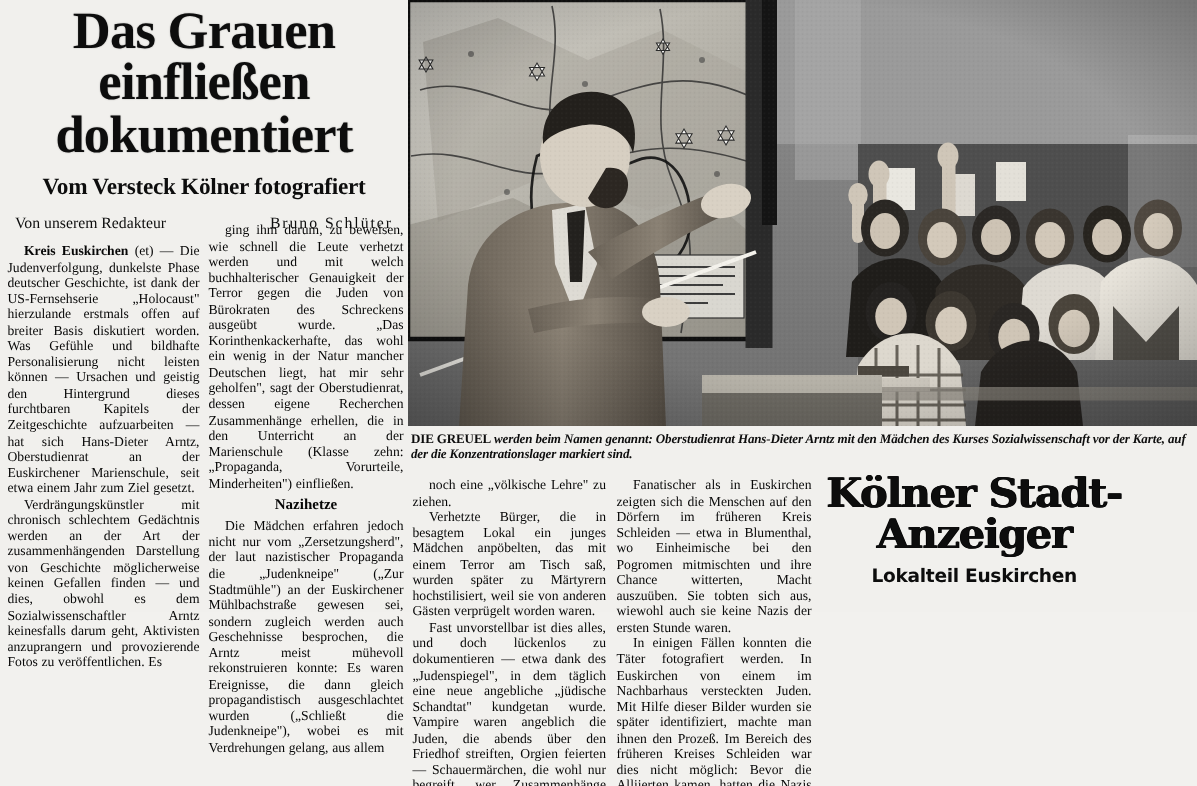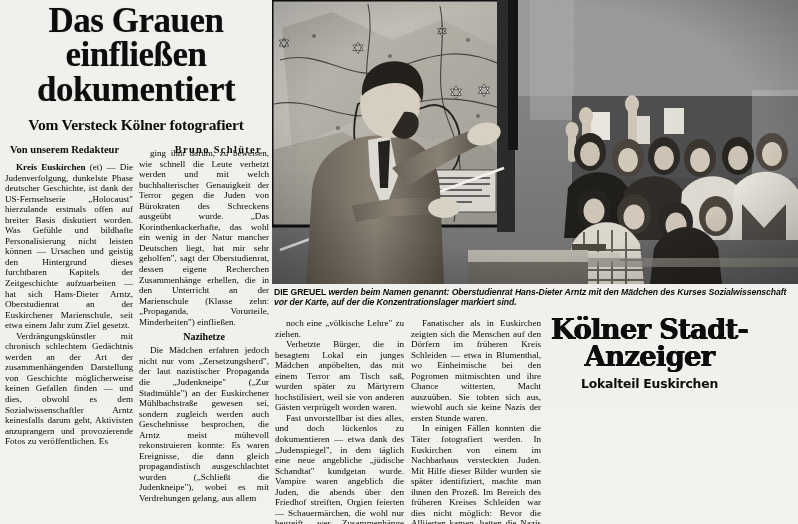--- a/index.html
+++ b/index.html
@@ -21,21 +21,21 @@
     text-shadow:0 0 1px rgba(0,0,0,.35);
   }
   .headline .l{display:block;}
   .subhead{
     font-family:"Liberation Serif",serif;
     font-weight:bold;font-size:15.5px;text-align:center;
     margin-top:9px;letter-spacing:-0.2px;
   }
   .byline{
     display:flex;justify-content:space-between;
-    margin-top:10px;font-size:10.5px;font-weight:bold;padding:0 4px;
+    margin-top:10px;font-size:10.5px;font-weight:normal;padding:0 4px;
   }
   .byline .right{letter-spacing:1.3px;}
 
   
   .col{
     position:absolute;
     font-size:9.1px;line-height:10.55px;
     text-align:justify;
     -webkit-hyphens:auto;hyphens:auto;
     word-spacing:0.2px;
@@ -57,21 +57,21 @@
   .photo{
     position:absolute;left:272px;top:0;width:526px;height:284px;
     background:#1b1b1b;overflow:hidden;
   }
   .photo svg{display:block;width:526px;height:284px;}
 
   
   .caption{
     position:absolute;left:274px;top:287px;width:522px;
     font-size:8.7px;line-height:10.2px;font-style:italic;
-    font-family:Liberation Sans, sans-serif;font-weight:bold;
+    font-family:Liberation Serif, serif;font-weight:bold;
     letter-spacing:-0.1px;
   }
   .caption .cap-lead{font-style:normal;font-weight:bold;}
 
   
   .masthead{position:absolute;left:524px;top:316px;width:251px;text-align:center;}
   .masthead .brand{
     font-family:"DejaVu Serif",serif;
     font-weight:bold;font-size:27px;line-height:1;
     letter-spacing:-0.8px;

